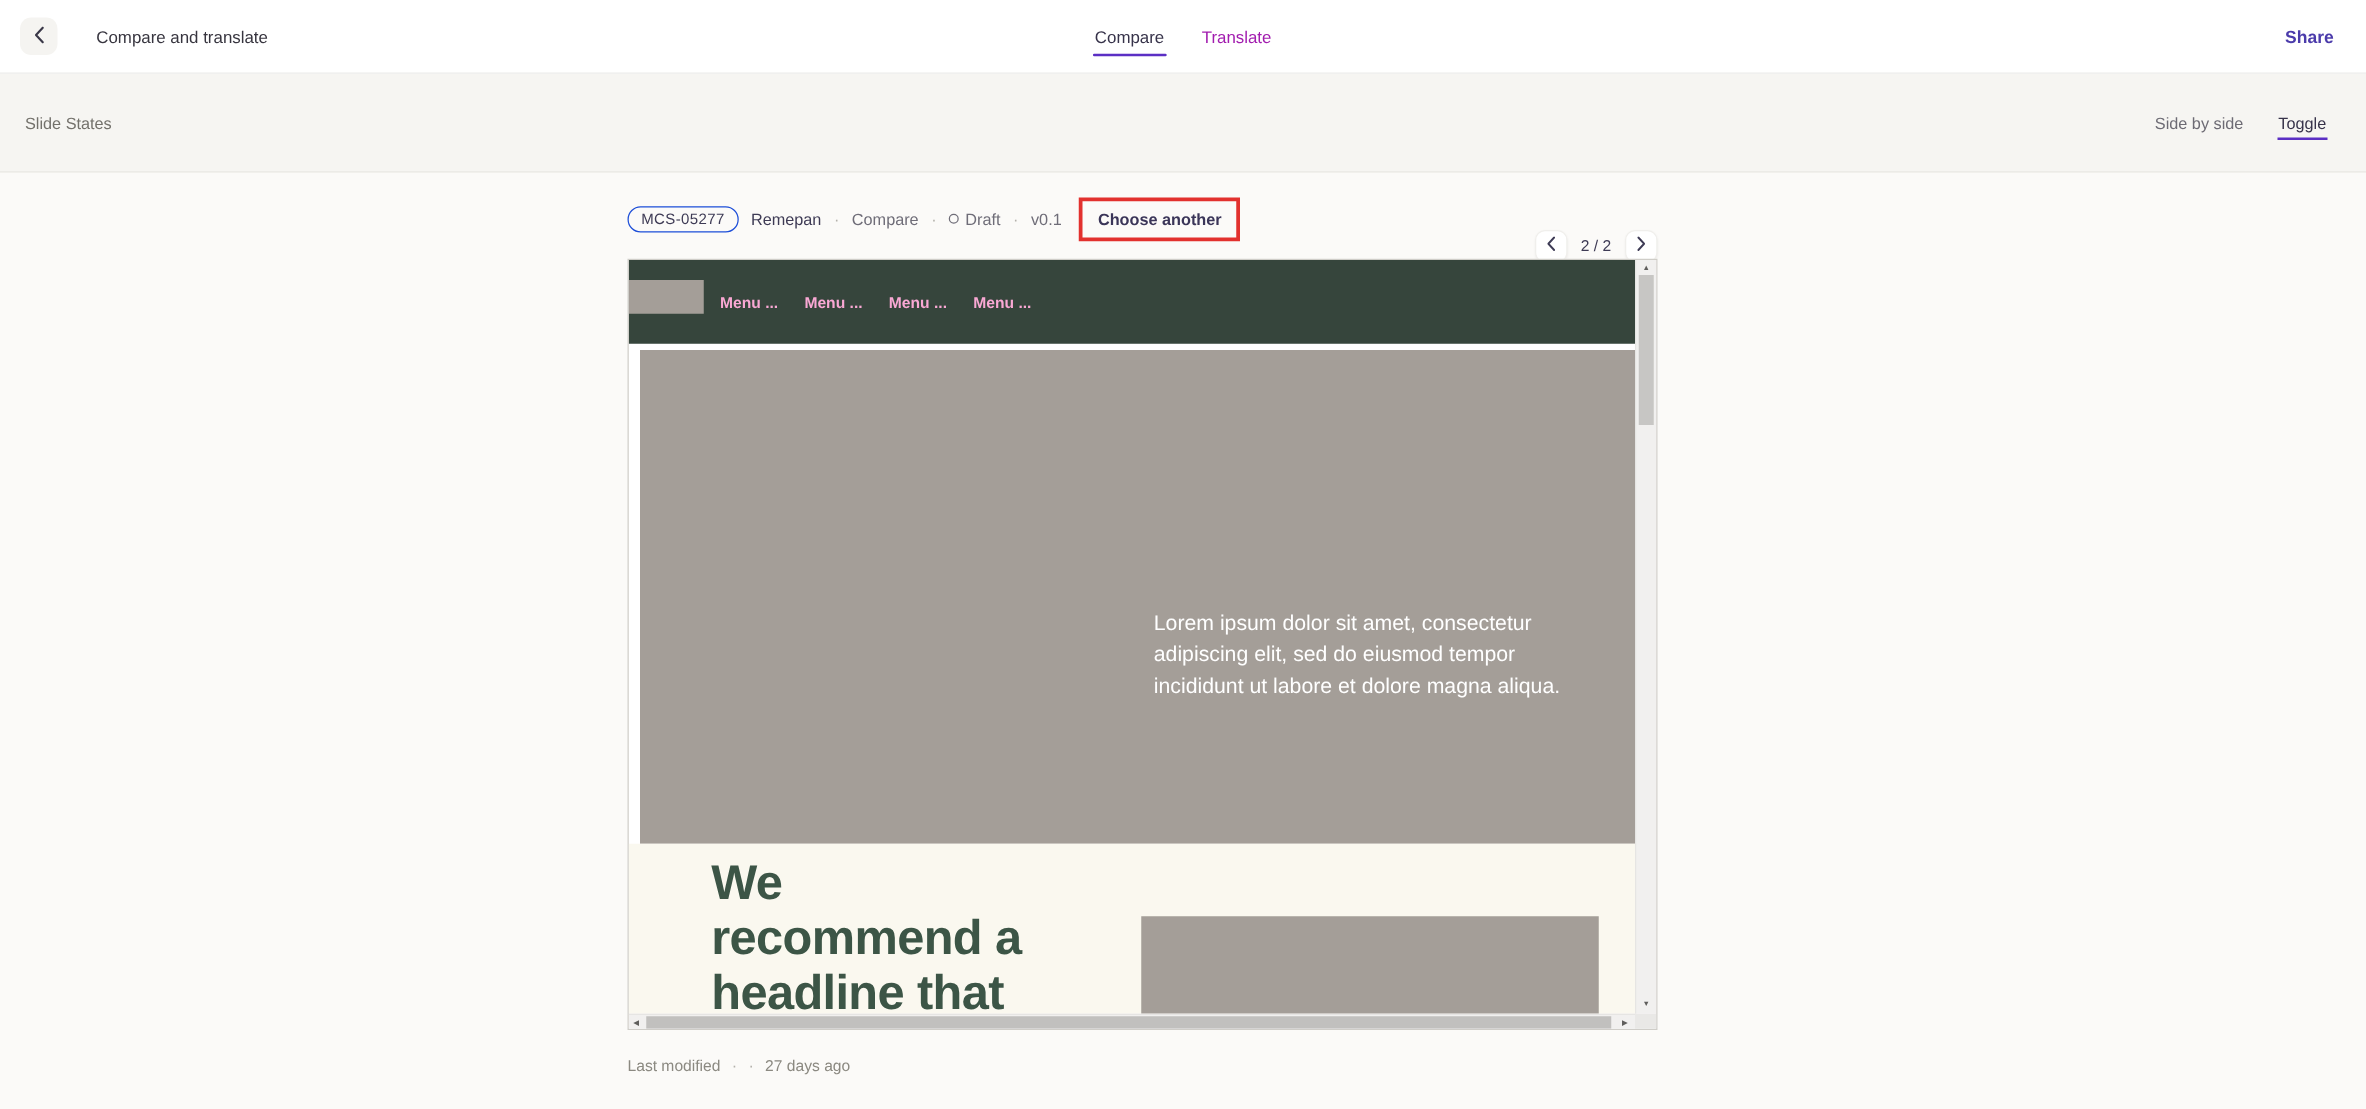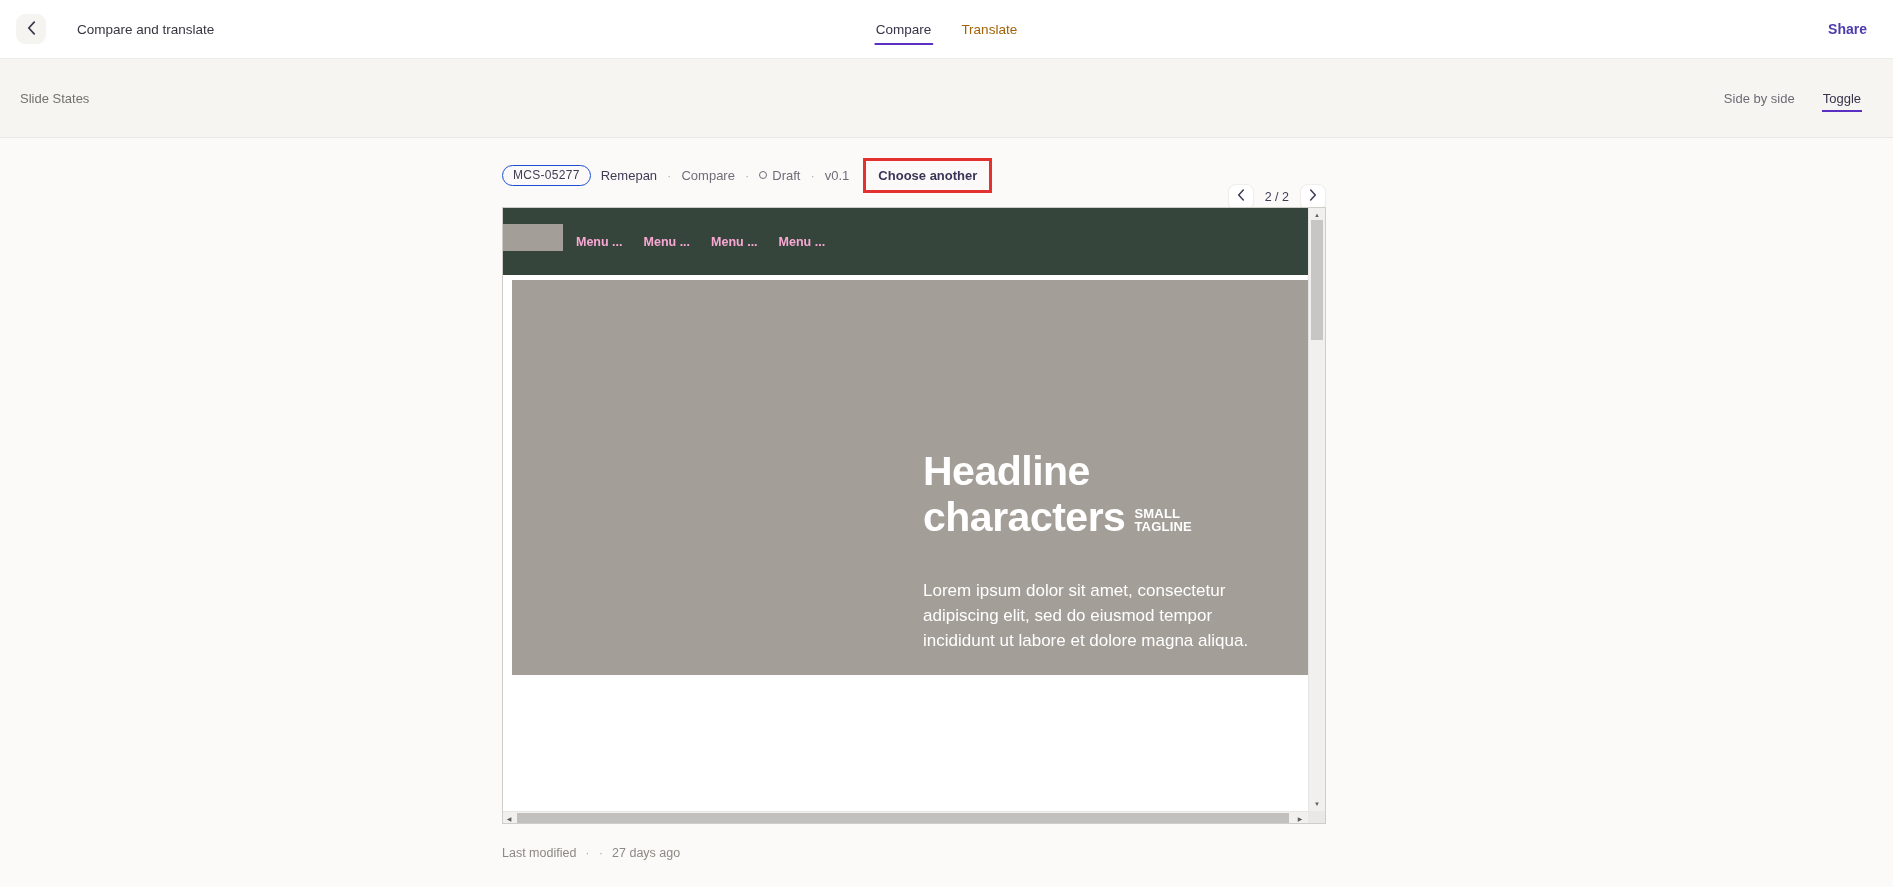--- a/index.html
+++ b/index.html
@@ -7,21 +7,21 @@
               font-family:"Liberation Sans", sans-serif; }
 
   
   .topbar { height:59px; background:#ffffff; border-bottom:1px solid #ececea;
             display:flex; align-items:center; padding:0 26px 0 16px; position:relative; }
   .back-btn { width:30px; height:30px; border-radius:9px; background:#f5f4f1; border:none;
               display:flex; align-items:center; justify-content:center; cursor:pointer; flex:0 0 auto; }
   .topbar-title { margin-left:31px; font-size:13.5px; color:#37353f; }
   .tabs { position:absolute; left:50%; transform:translateX(-50%); height:100%;
           display:flex; align-items:center; gap:30px; }
-  .tab { font-size:13.5px; color:#a16207; cursor:pointer; position:relative; }
+  .tab { font-size:13.5px; color:#a21caf; cursor:pointer; position:relative; }
   .tab.active { color:#37334a; }
   .tab.active::after { content:""; position:absolute; left:-2px; right:-2px; bottom:-8px;
                        height:2px; background:#5b2fc4; border-radius:1px; }
   .share { margin-left:auto; font-size:14px; font-weight:bold; color:#4b3bab; cursor:pointer; }
 
   
   .toolbar { height:79px; background:#f6f5f2; border-bottom:1px solid #e9e7e3;
              display:flex; align-items:center; padding:0 32px 0 20px; }
   .toolbar-label { font-size:13px; color:#73716b; }
   .viewmodes { margin-left:auto; display:flex; gap:28px; }
@@ -154,26 +154,30 @@
       <div class="pv-menu">
         <span class="pv-menu-item">Menu ...</span>
         <span class="pv-menu-item">Menu ...</span>
         <span class="pv-menu-item">Menu ...</span>
         <span class="pv-menu-item">Menu ...</span>
       </div>
     </div>
 
     <div class="pv-hero">
       <div class="pv-hero-text">
-        <div class="pv-headline"><span>Headline characters</span><span class="pv-tagline">SMALL
-TAGLINE</span></div>
         <div class="pv-lorem">Lorem ipsum dolor sit amet, consectetur adipiscing elit, sed do eiusmod tempor incididunt ut labore et dolore magna aliqua.</div>
       </div>
     </div>
 
+    <div class="pv-section">
+      <div class="pv-section-heading">We
+recommend a
+headline that</div>
+      <div class="pv-section-img"></div>
+    </div>
 
     <div class="pv-vscroll">
       <span class="scroll-arrow" style="top:4px;">▲</span>
       <div class="pv-vthumb"></div>
       <span class="scroll-arrow" style="bottom:4px;">▼</span>
     </div>
     <div class="pv-hscroll">
       <span class="h-arrow" style="left:0;">◀</span>
       <div class="pv-hthumb"></div>
       <span class="h-arrow" style="right:2px;">▶</span>

